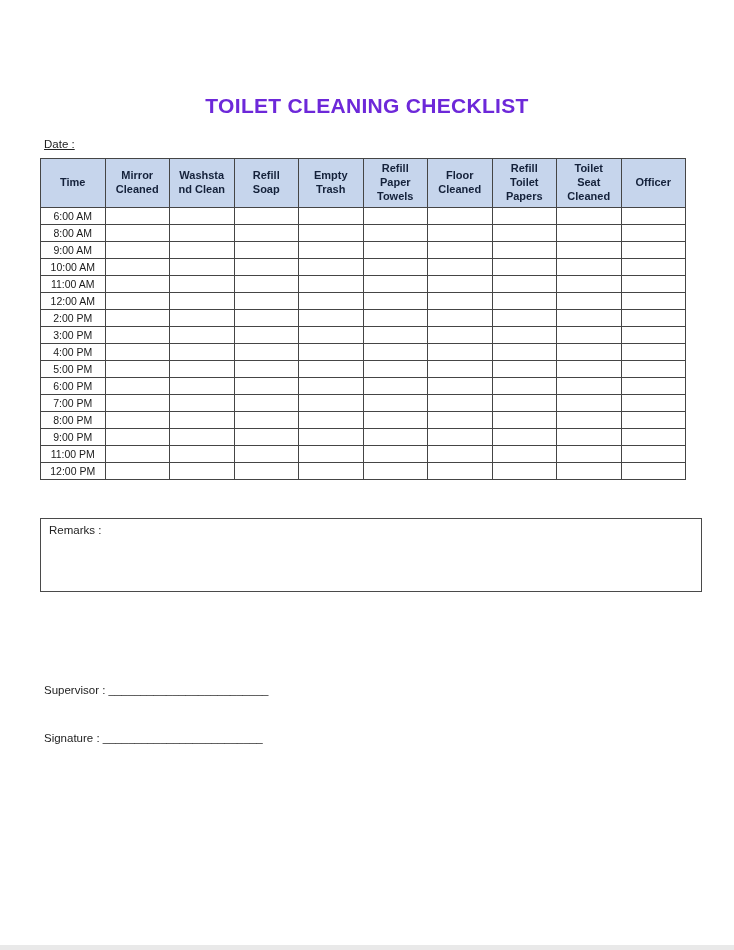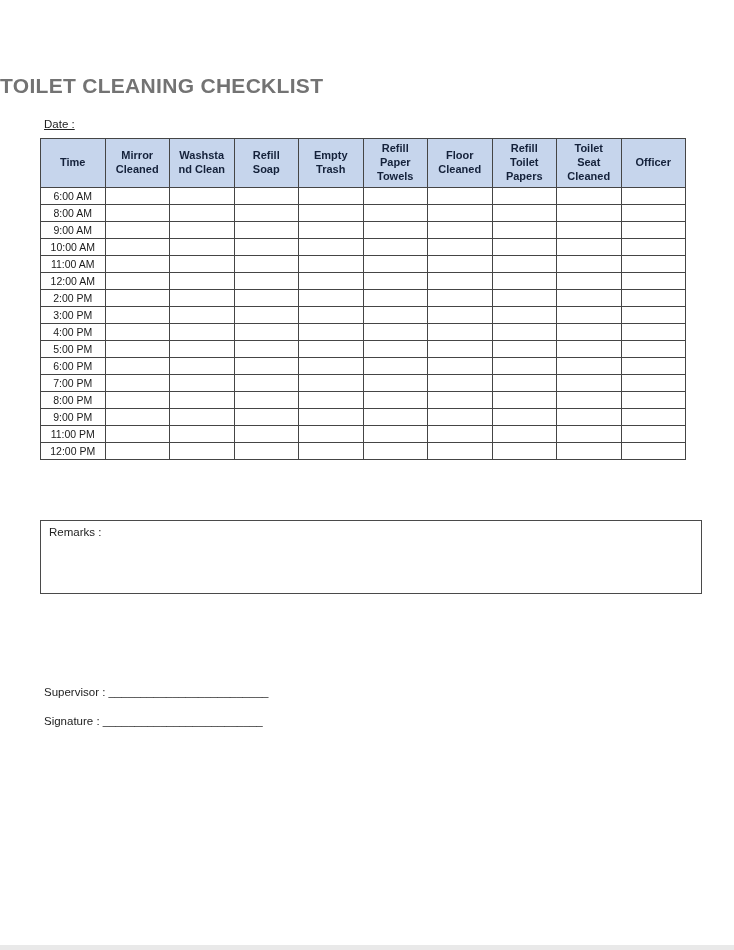--- a/index.html
+++ b/index.html
@@ -11,25 +11,26 @@
     position: relative;
     width: 734px;
     height: 950px;
     background: #ffffff;
     font-family: "Liberation Sans", sans-serif;
     color: #1a1a1a;
     overflow: hidden;
   }
   .title {
     margin: 0;
-    padding-top: 74px;
+    padding-top: 94px;
+    text-align: center;
     font-size: 21px;
     font-weight: bold;
     letter-spacing: 0.3px;
-    color: #737373;
+    color: #6d28d9;
   }
   .date-label {
     margin: 20px 0 8px 44px;
     font-size: 11.5px;
     color: #222222;
     text-decoration: underline;
   }
   table.checklist {
     border-collapse: collapse;
     table-layout: fixed;
@@ -54,38 +55,38 @@
   }
   table.checklist td {
     height: 16px;
     padding: 0;
     font-size: 10.5px;
     text-align: center;
     vertical-align: middle;
     color: #1a1a1a;
   }
   .remarks-box {
-    margin: 60px 0 0 40px;
+    margin: 38px 0 0 40px;
     width: 644px;
     height: 62px;
     border: 1px solid #4a4a4a;
     padding: 5px 8px;
     font-size: 11.5px;
     color: #222222;
   }
   .signoff {
     margin-left: 44px;
     font-size: 11.5px;
     color: #222222;
   }
   .signoff .supervisor-line {
     margin-top: 92px;
   }
   .signoff .signature-line {
-    margin-top: 17px;
+    margin-top: 36px;
   }
   .page-edge {
     position: absolute;
     left: 0;
     bottom: 0;
     width: 100%;
     height: 5px;
     background: #e9e9e9;
   }
 </style>

